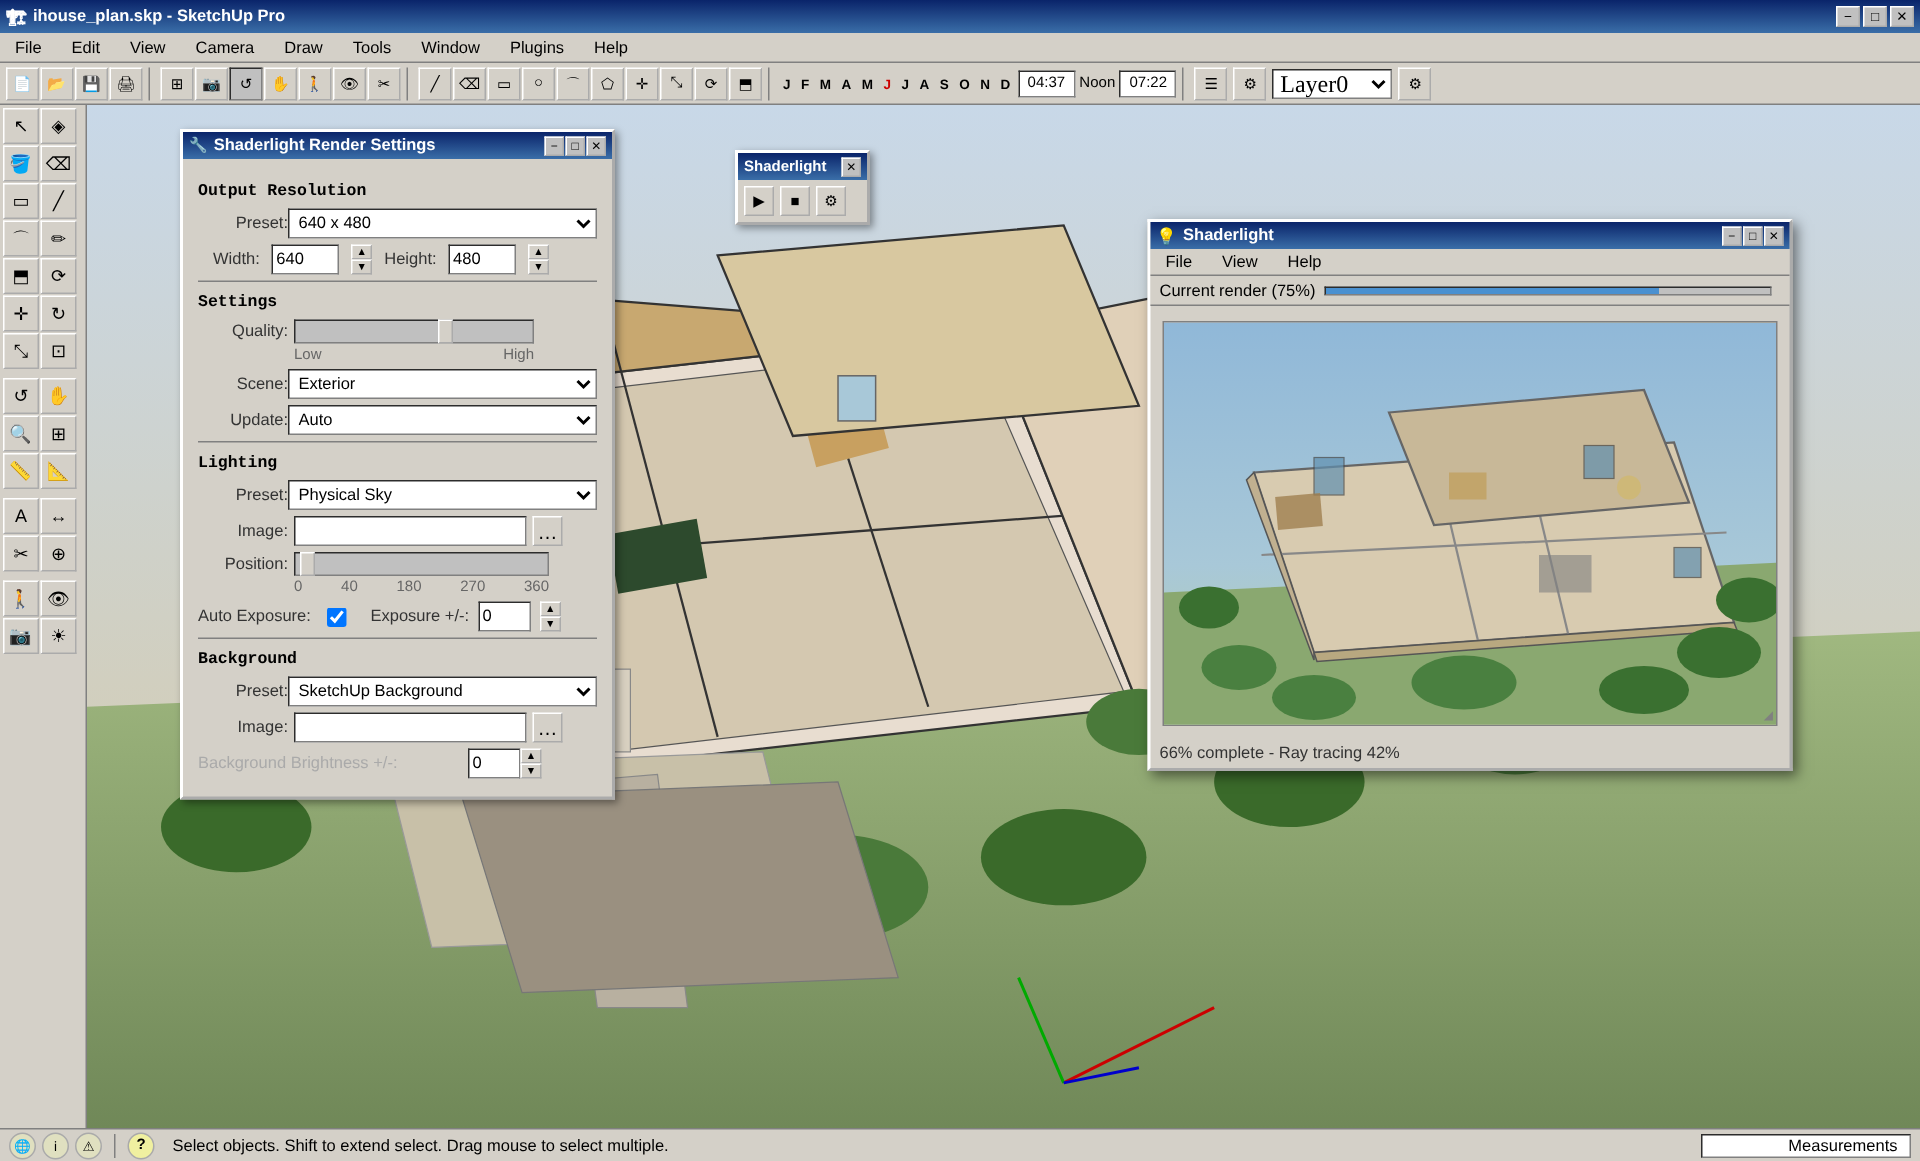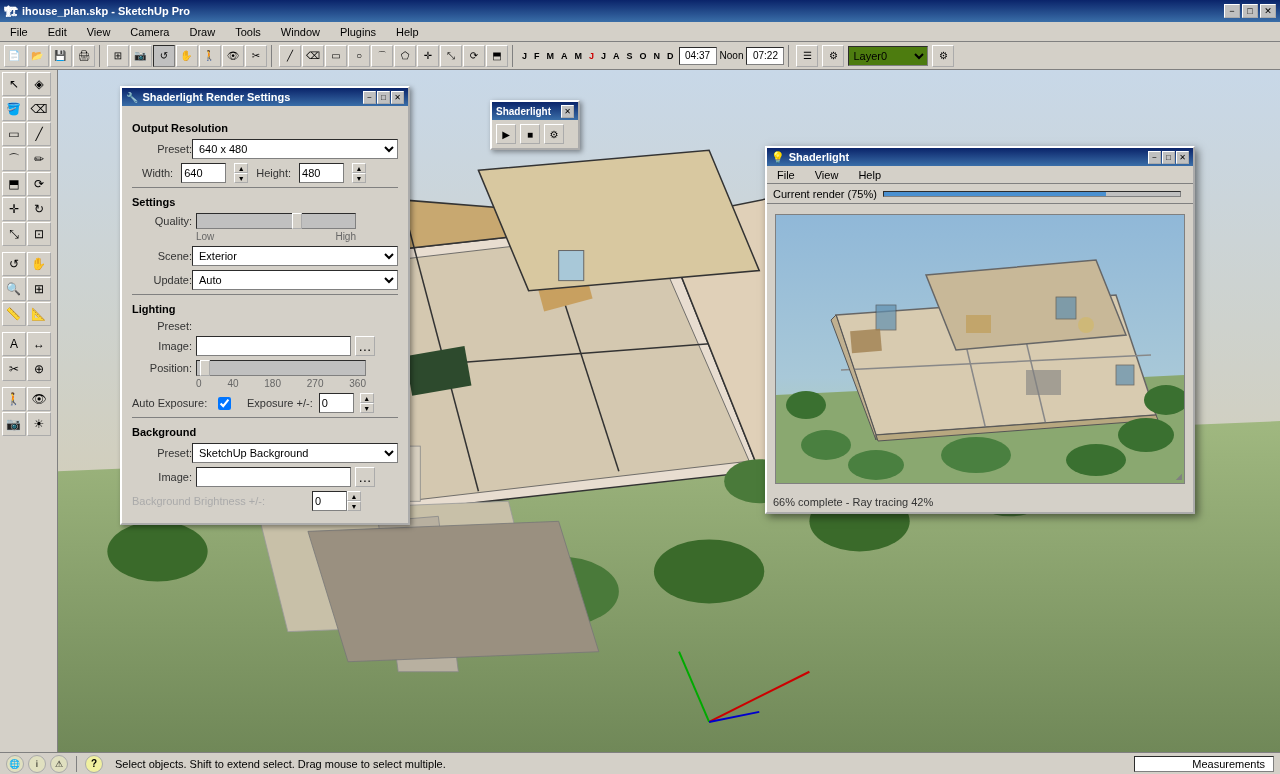--- a/index.html
+++ b/index.html
@@ -28,21 +28,21 @@
     .left-toolbar { position: absolute; top: 70px; left: 0; width: 58px; bottom: 22px; background: #d4d0c8; border-right: 1px solid #808080; display: flex; flex-direction: column; gap: 1px; padding: 2px; }
     .left-tool-btn { width: 24px; height: 24px; background: #d4d0c8; border: 1px outset #fff; display: flex; align-items: center; justify-content: center; cursor: pointer; font-size: 12px; }
     .left-tool-row { display: flex; gap: 1px; }
 
     
     .dialog-render-settings { position: absolute; top: 86px; left: 120px; width: 290px; background: #d4d0c8; border: 2px outset #fff; box-shadow: 2px 2px 5px rgba(0,0,0,0.4); z-index: 100; }
     .dialog-title-bar { background: linear-gradient(to bottom, #0a246a, #3a6ea8); color: white; height: 18px; display: flex; align-items: center; justify-content: space-between; padding: 0 4px; font-size: 11px; font-weight: bold; }
     .dialog-win-btns { display: flex; gap: 1px; }
     .dialog-win-btn { width: 13px; height: 13px; background: #c0c0c0; border: 1px outset #fff; font-size: 8px; display: flex; align-items: center; justify-content: center; cursor: pointer; color: #000; }
     .dialog-content { padding: 8px 10px; }
-    .section-title { font-weight: bold; font-size: 11px; margin: 8px 0 5px 0; color: #000; }
+    .section-title { font-weight: bold; font-size: 11px; margin: 8px 0 5px 0; color: #000; font-family: Liberation Mono, monospace; }
     .form-row { display: flex; align-items: center; margin-bottom: 4px; gap: 0; }
     .form-label { width: 60px; font-size: 11px; text-align: right; color: #333; }
     .form-label-wide { width: 80px; font-size: 11px; color: #333; }
     .form-select { flex: 1; height: 20px; border: 1px inset #808080; background: white; font-size: 11px; padding: 0 2px; }
     .form-input { width: 50px; height: 20px; border: 1px inset #808080; background: white; font-size: 11px; padding: 0 2px; text-align: left; }
     .form-input-small { width: 40px; height: 20px; border: 1px inset #808080; background: white; font-size: 11px; padding: 0 2px; }
     .spin-btn { display: flex; flex-direction: column; }
     .spin-arrow { width: 14px; height: 10px; background: #d4d0c8; border: 1px outset #fff; font-size: 7px; display: flex; align-items: center; justify-content: center; cursor: pointer; }
     .wh-row { display: flex; align-items: center; gap: 8px; margin-bottom: 4px; padding-left: 10px; }
     .wh-label { font-size: 11px; color: #333; }
@@ -156,21 +156,21 @@
     <span class="month-btn">N</span>
     <span class="month-btn">D</span>
     <input class="time-input" style="width: 38px; height: 18px; border: 1px inset rgb(128, 128, 128); background: white; text-align: center; font-size: 10px;" value="04:37">
     <span style="font-size:10px;text-align:right;">Noon</span>
     <input class="time-input" style="width: 38px; height: 18px; border: 1px inset rgb(128, 128, 128); background: white; text-align: center; font-size: 10px;" value="07:22">
   </div>
   <div class="toolbar-separator"></div>
   <div style="display:flex;align-items:center;gap:4px;">
     <button class="toolbar-btn">☰</button>
     <button class="toolbar-btn">⚙</button>
-    <select style="height:20px;font-size:11px;border:1px inset #808080;background:#4d7c0f;width:80px;">
+    <select style="height:20px;font-size:16px;border:1px inset #808080;background:#ffffff;width:80px;font-family:Liberation Serif, serif;">
       <option>Layer0</option>
     </select>
     <button class="toolbar-btn">⚙</button>
   </div>
 </div>
 
 <div class="left-toolbar" style="top:70px;">
   <div class="left-tool-row">
     <button class="left-tool-btn">↖</button>
     <button class="left-tool-btn">◈</button>
@@ -373,20 +373,25 @@
         <option>Auto</option>
         <option>Manual</option>
       </select>
     </div>
 
     <div class="divider"></div>
 
     <div class="section-title">Lighting</div>
     <div class="form-row">
       <span class="form-label">Preset:</span>
+      <select class="form-select">
+        <option>Physical Sky</option>
+        <option>Artificial</option>
+        <option>Custom</option>
+      </select>
     </div>
     <div class="image-row">
       <span class="form-label">Image:</span>
       <input type="text" class="image-input" style="width: 155px;">
       <button class="image-btn">…</button>
     </div>
     <div class="position-row">
       <span class="form-label">Position:</span>
       <div class="position-slider-track">
         <div class="position-slider-thumb" style="left:2%;"></div>

